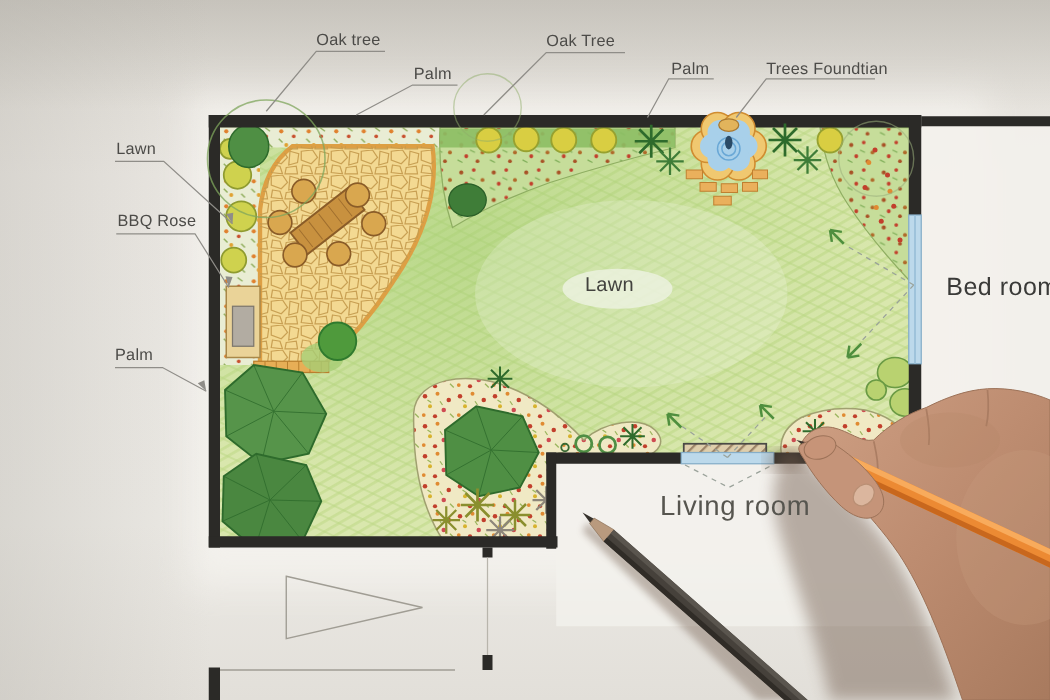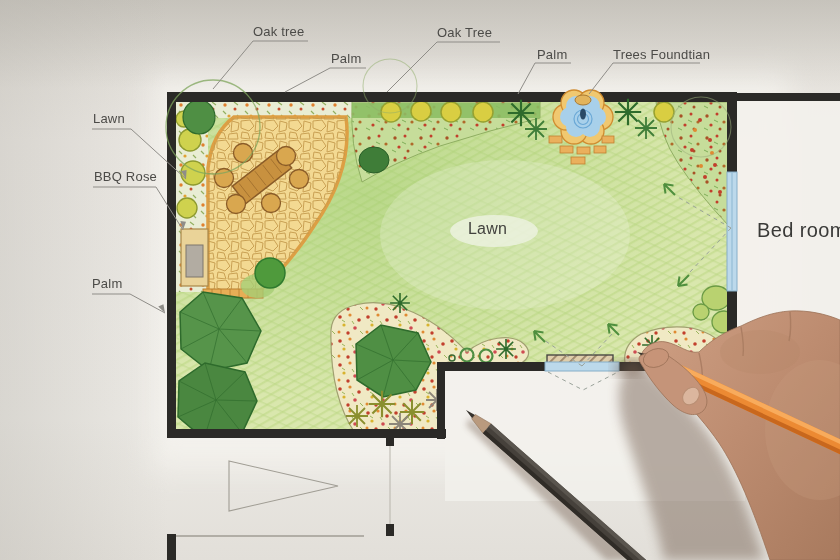--- a/index.html
+++ b/index.html
@@ -367,14 +367,15 @@
 <div class="lbl" style="left:253px;top:25px">Oak tree</div>
 <div class="lbl" style="left:331px;top:52px">Palm</div>
 <div class="lbl" style="left:437px;top:26px">Oak Tree</div>
 <div class="lbl" style="left:537px;top:48px">Palm</div>
 <div class="lbl" style="left:613px;top:48px">Trees Foundtian</div>
 <div class="lbl" style="left:93px;top:112px">Lawn</div>
 <div class="lbl" style="left:94px;top:170px">BBQ Rose</div>
 <div class="lbl" style="left:92px;top:277px">Palm</div>
 <div class="lbl lg" style="left:468px;top:220px">Lawn</div>
 <div class="lbl xl" style="left:757px;top:219px">Bed room</div>
+<div class="lbl xxl" style="left:528px;top:392px">Living room</div>
 
 </div>
 
 </body></html>

